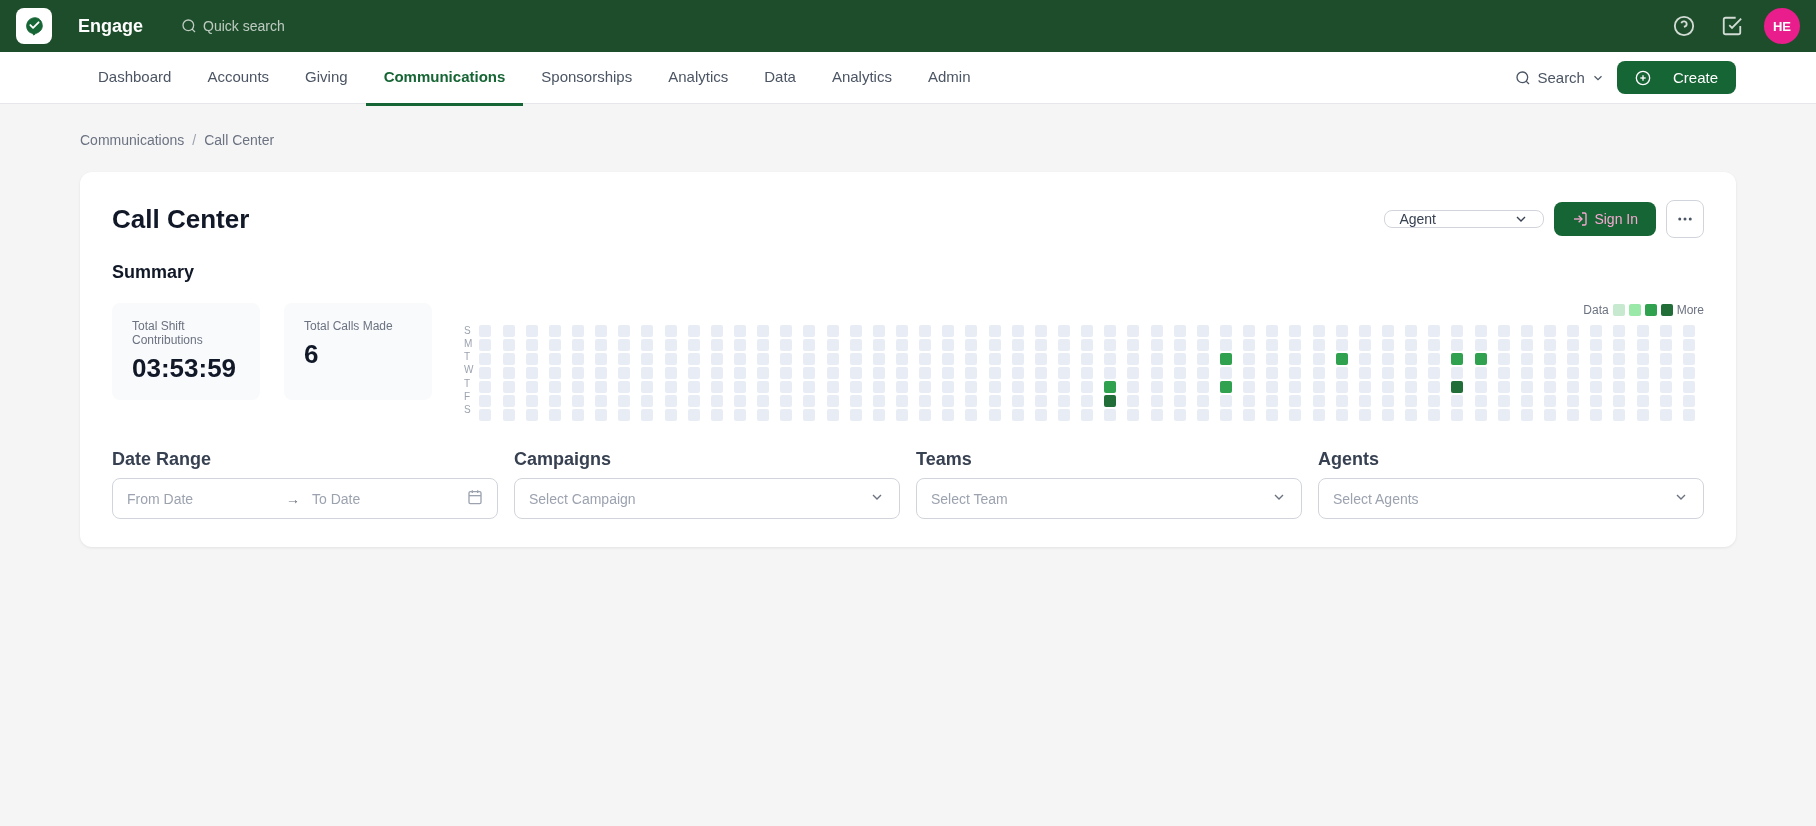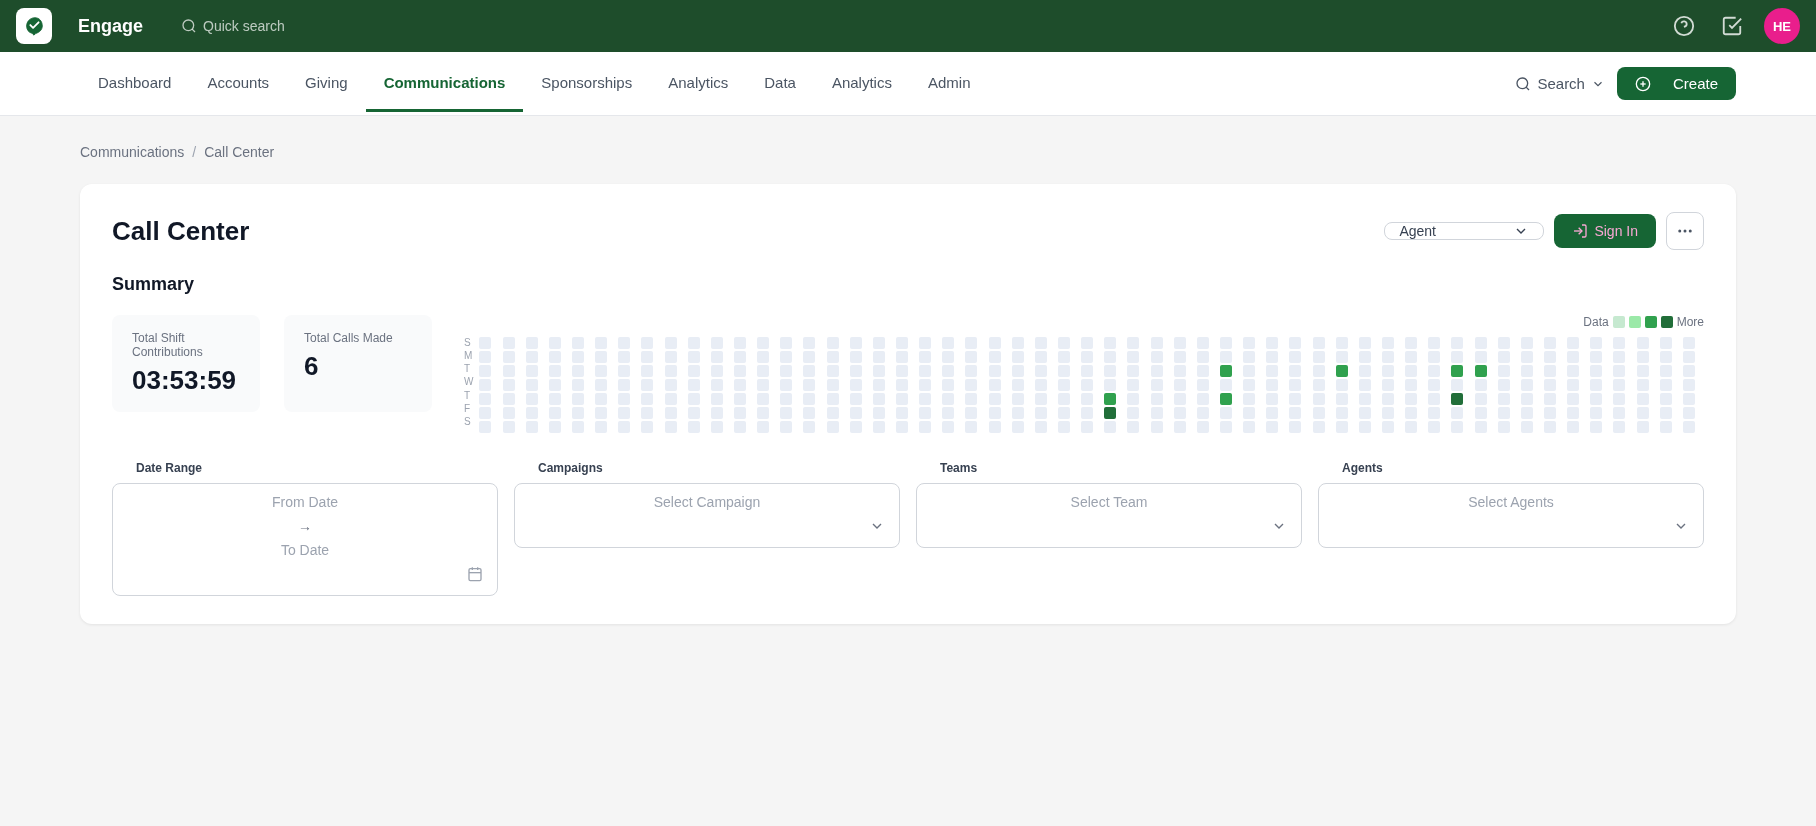--- a/index.html
+++ b/index.html
@@ -54,21 +54,21 @@
       cursor: pointer;
     }
 
     
     .sec-nav {
       background: white;
       border-bottom: 1px solid #e5e7eb;
       display: flex;
       align-items: center;
       padding: 0 80px;
-      height: 64px;
+      height: 52px;
       gap: 0;
     }
     .nav-item {
       padding: 0 18px;
       height: 56px;
       display: flex; align-items: center;
       font-size: 15px;
       color: #4b5563;
       cursor: pointer;
       border-bottom: 3px solid transparent;
@@ -245,32 +245,31 @@
     .filters-section {
       margin-top: 28px;
       display: flex; gap: 16px;
       align-items: flex-start;
     }
     .filter-group {
       flex: 1;
       display: flex; flex-direction: column; gap: 8px;
     }
     .filter-label {
-      font-size: 12px; font-weight: 600; color: #374151; margin-left: 24px;
+      font-size: 18px; font-weight: 600; color: #374151;
     }
     .filter-input {
       border: 1px solid #d1d5db;
       border-radius: 8px;
       padding: 10px 14px;
       font-size: 14px;
       color: #9ca3af;
       background: white;
       display: flex; align-items: center; gap: 8px;
       cursor: pointer;
-      flex-direction: column;
     }
     .filter-input .cal-icon { margin-left: auto; color: #9ca3af; }
     .filter-input .chevron { margin-left: auto; color: #6b7280; }
     .date-arrow { color: #6b7280; margin: 0 4px; }
     .filter-placeholder { color: #9ca3af; flex: 1; }
   </style>
 </head>
 <body>
 
 <div class="top-bar">

